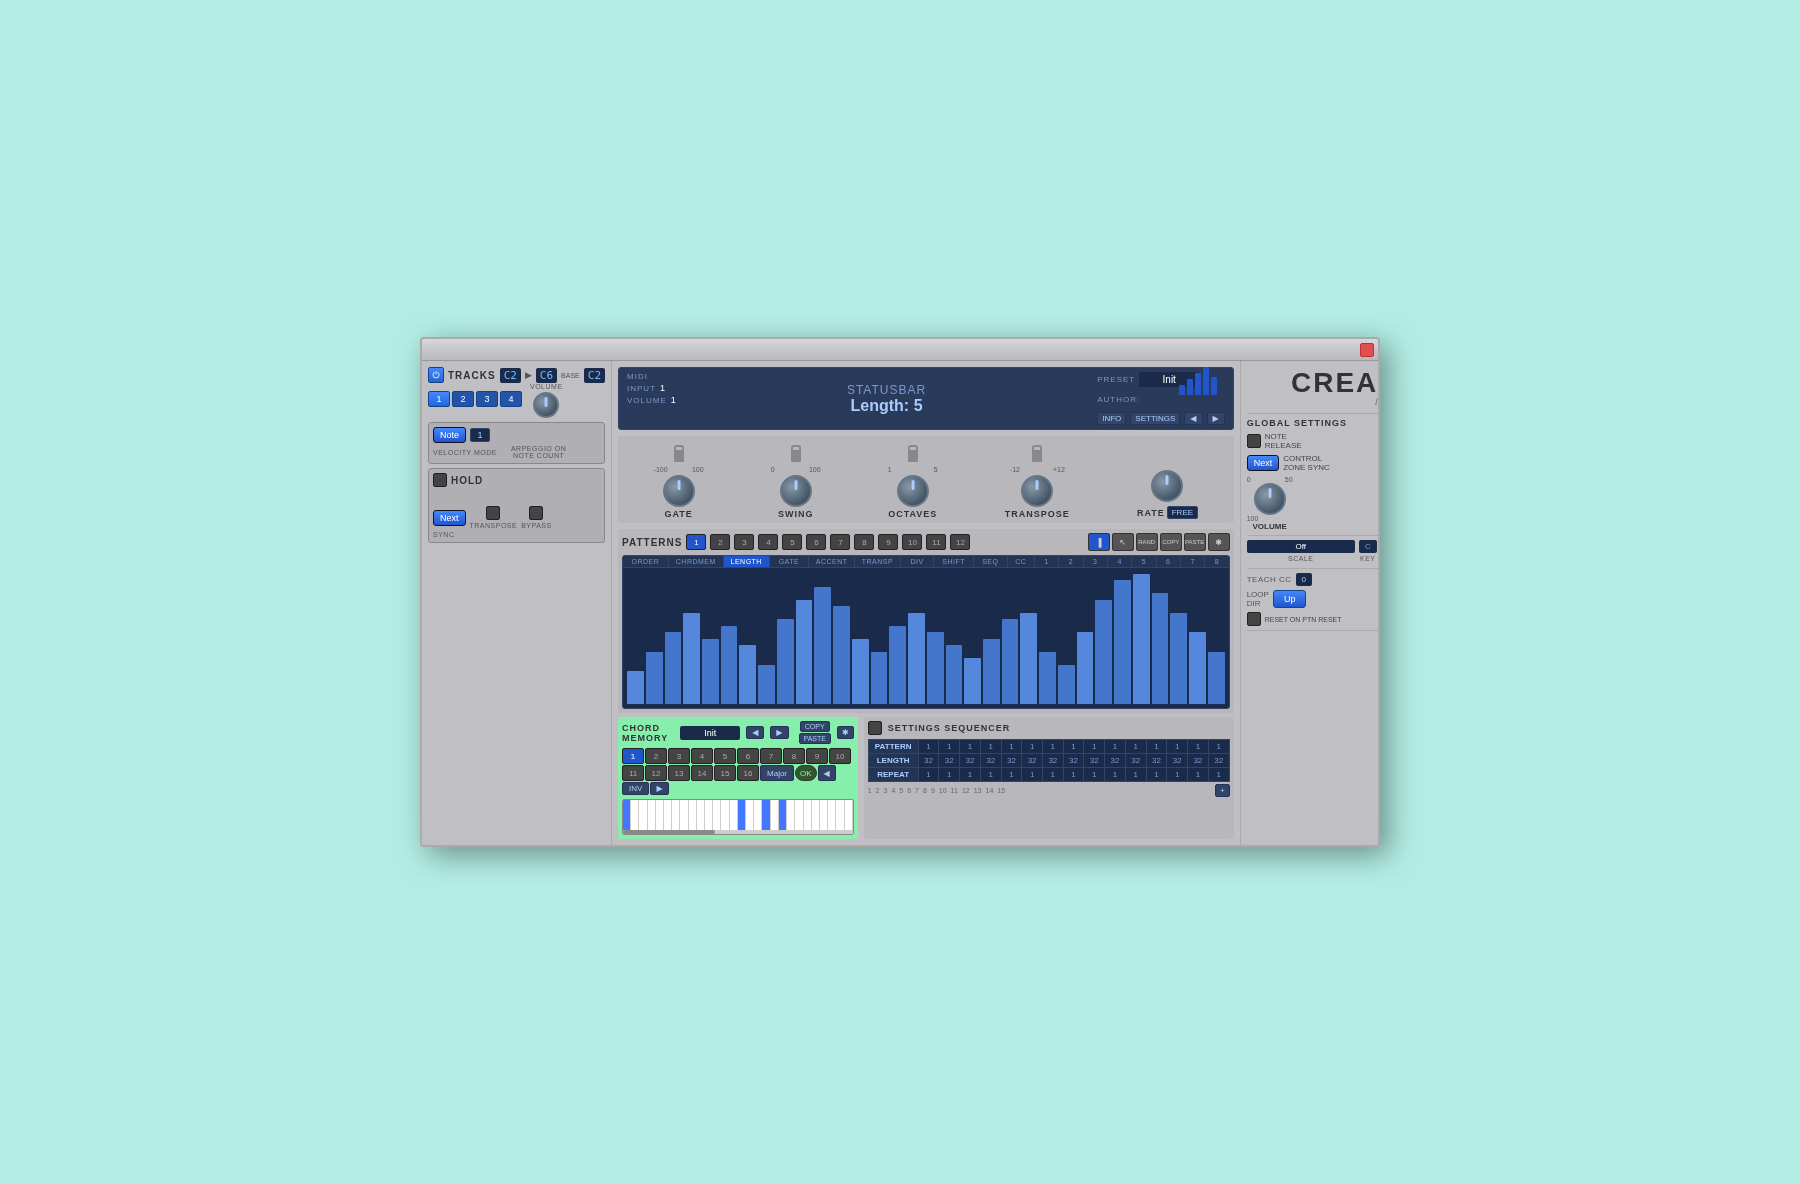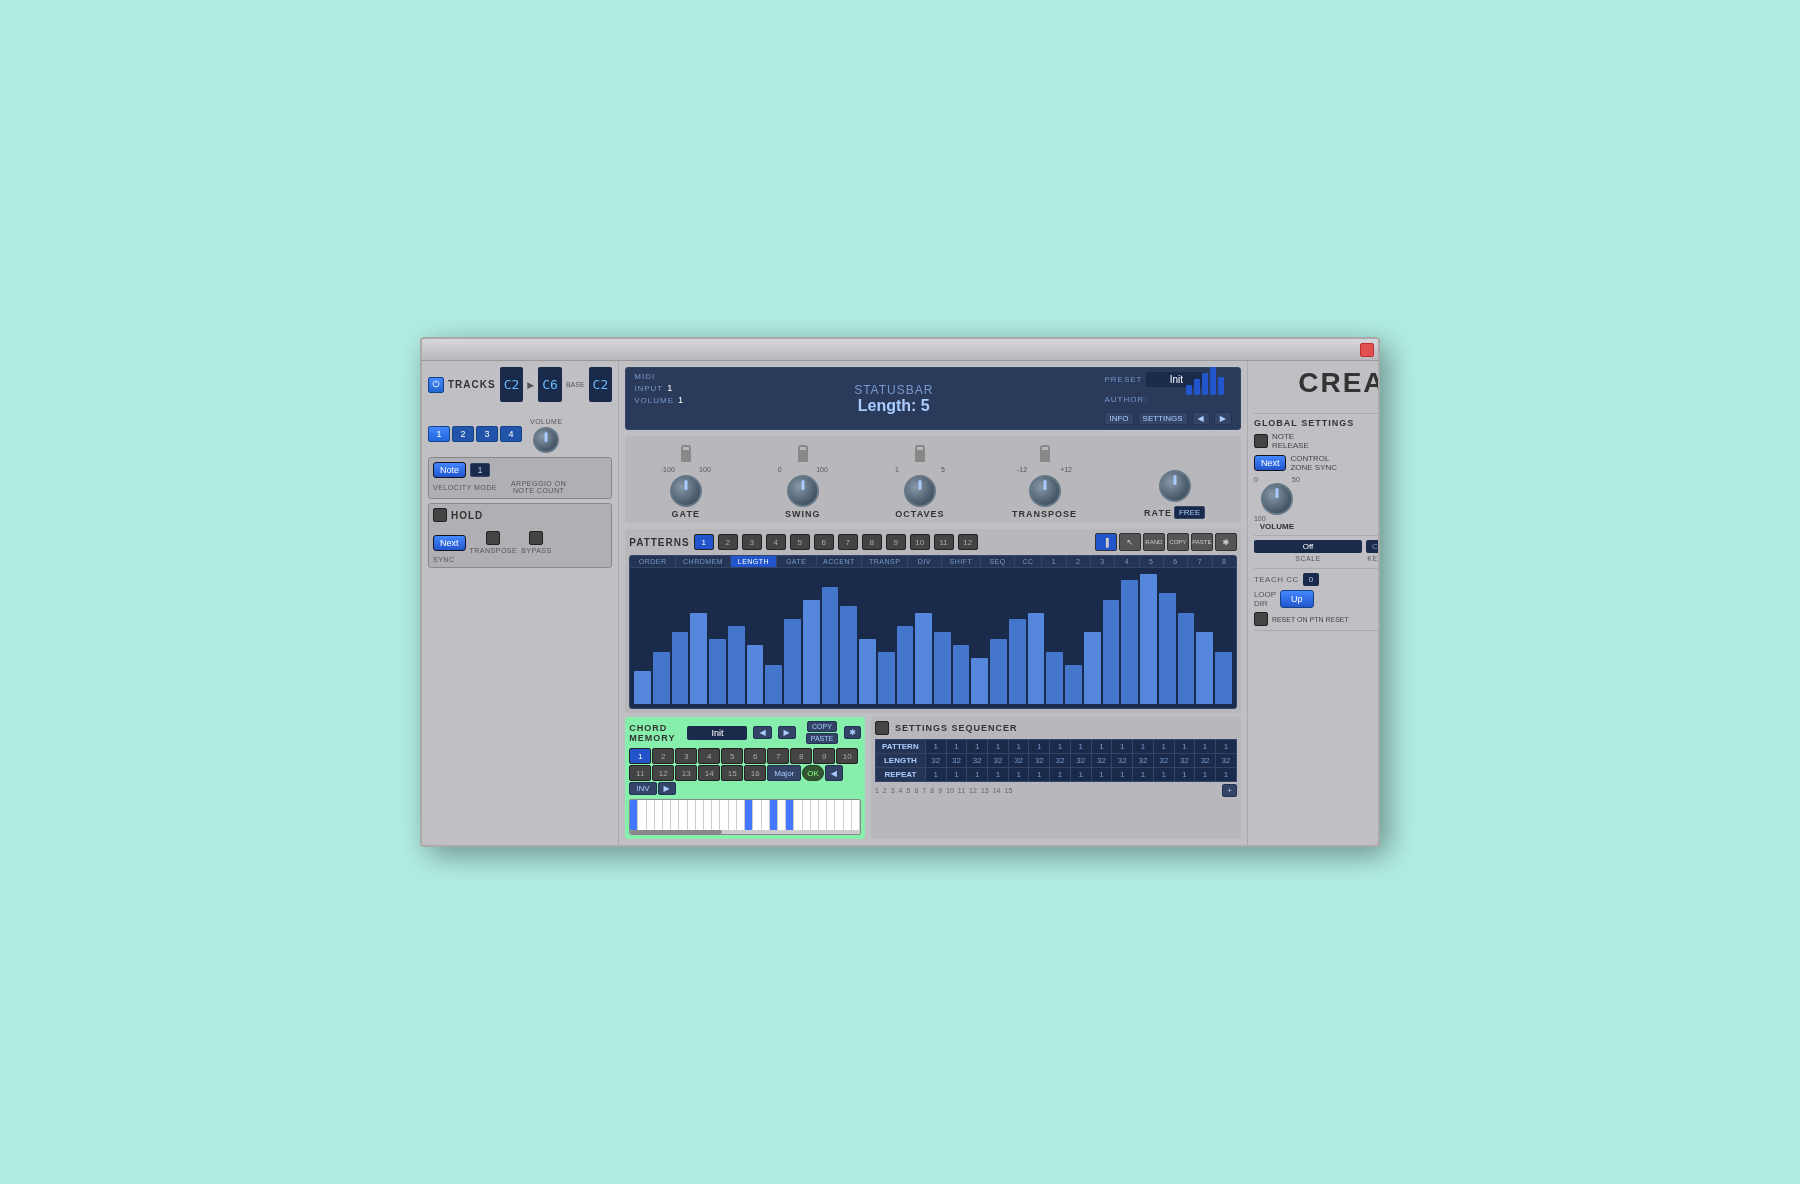--- a/index.html
+++ b/index.html
@@ -58,42 +58,42 @@
       width: 170px;
       padding: 6px;
       border-left: 1px solid #aaa;
     }
 
     
     .tracks-header {
       display: flex;
       align-items: center;
       gap: 4px;
-      margin-bottom: 16px;
+      margin-bottom: 0;
     }
     .power-btn {
       width: 16px; height: 16px;
       background: linear-gradient(to bottom, #4488ff, #2266cc);
       border: 1px solid #114488;
       border-radius: 2px;
       cursor: pointer;
       display: flex; align-items: center; justify-content: center;
     }
     .power-btn::after { content: '⏻'; color: #fff; font-size: 9px; }
     .label-text {
       font-size: 10px;
       font-weight: bold;
       color: #333;
       letter-spacing: 1px;
     }
     .range-display {
       background: #1a2a4a;
       color: #6abaff;
-      font-size: 13px;
-      padding: 10px 4px;
+      font-size: 11px;
+      padding: 1px 4px;
       border-radius: 2px;
       font-family: monospace;
     }
     .track-buttons {
       display: flex;
       gap: 2px;
       margin-bottom: 4px;
     }
     .track-btn {
       width: 22px; height: 16px;
@@ -587,21 +587,21 @@
           <div class="dark-btn active">Note</div>
           <div class="blue-display">1</div>
         </div>
         <div class="row" style="margin-top:2px;">
           <span class="sublabel">VELOCITY MODE</span>
           <span class="sublabel" style="margin-left:10px;">ARPEGGIO ON<br>NOTE COUNT</span>
         </div>
       </div>
 
       <div class="section-box">
-        <div class="row" style="margin-bottom:9px;">
+        <div class="row" style="margin-bottom:19px;">
           <div class="small-power"></div>
           <span class="label-text">HOLD</span>
         </div>
         <div class="row">
           <div class="dark-btn active">Next</div>
           <div class="col" style="align-items:center;">
             <div class="small-power"></div>
             <span class="sublabel">TRANSPOSE</span>
           </div>
           <div class="col" style="align-items:center;">

